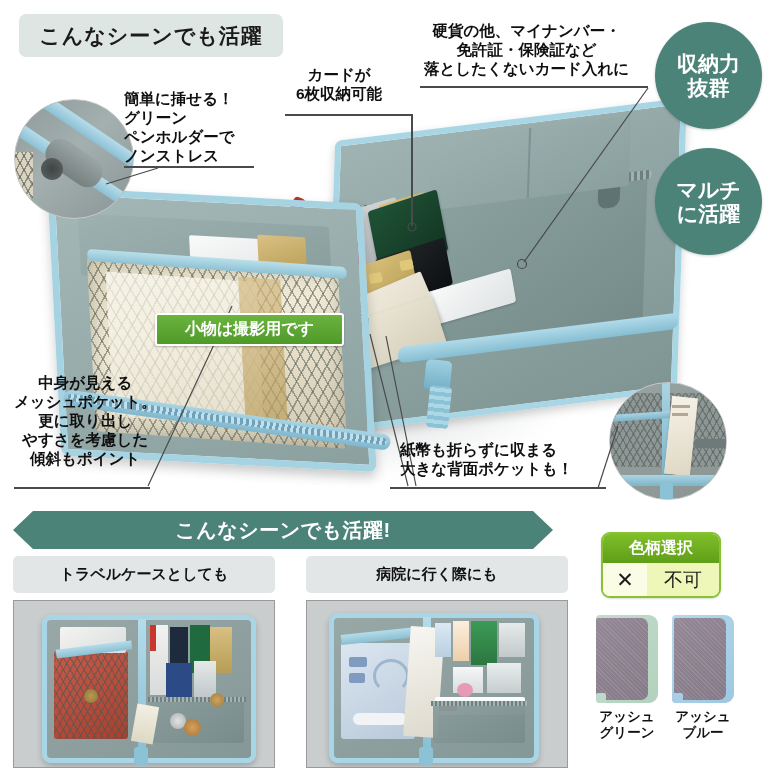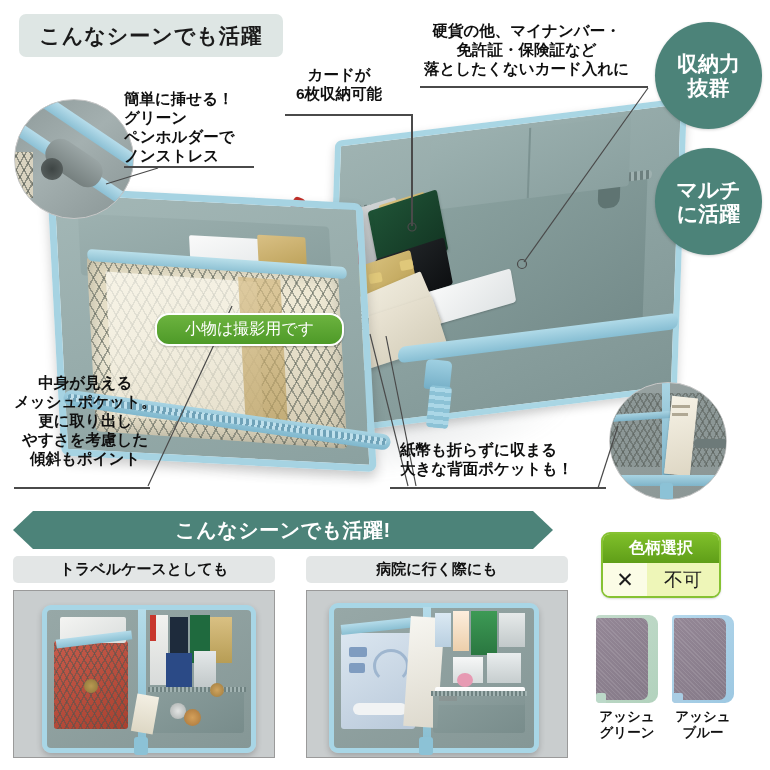--- a/index.html
+++ b/index.html
@@ -43,41 +43,41 @@
     text-align:center;
     box-shadow:0 1px 3px rgba(0,0,0,.18);
   }
   #badge-storage{left:655px;top:22px;width:107px;height:107px;}
   #badge-multi{left:655px;top:148px;width:107px;height:107px;}
 
   
   #pill-note{
     position:absolute;left:155px;top:313px;width:185px;height:29px;
     background:linear-gradient(#6cb33f,#4e9a28);
-    border:2px solid #ffffff;border-radius:14px;
+    border:2px solid #ffffff;border-radius:3px;
     display:flex;align-items:center;justify-content:center;
-    color:#fff;font-weight:normal;font-size:16px;
+    color:#fff;font-weight:bold;font-size:16px;
     box-shadow:0 1px 2px rgba(0,0,0,.25);
   }
 
   
   #scene-banner{
     position:absolute;left:13px;top:511px;width:540px;height:38px;
     background:#4c8379;
     clip-path:polygon(0 50%,20px 0,520px 0,540px 50%,520px 100%,20px 100%);
     display:flex;align-items:center;justify-content:center;
   }
   #scene-banner span{color:#fff;font-weight:bold;font-size:20px;letter-spacing:.5px;}
 
   
   .scene-card{position:absolute;top:556px;width:262px;}
   #scene-1{left:13px;}
   #scene-2{left:288px;padding-left:18px;}
   .scene-label{
-    height:27px;background:#e3e6e6;border-radius:5px;
+    height:37px;background:#e3e6e6;border-radius:5px;
     display:flex;align-items:center;justify-content:center;
     font-size:15px;font-weight:bold;color:#111;
   }
   .scene-photo{
     margin-top:7px;height:166px;border:1px solid #9a9a9a;
     background:#c9cdce;position:relative;overflow:hidden;
   }
 
   
   #color-select{

